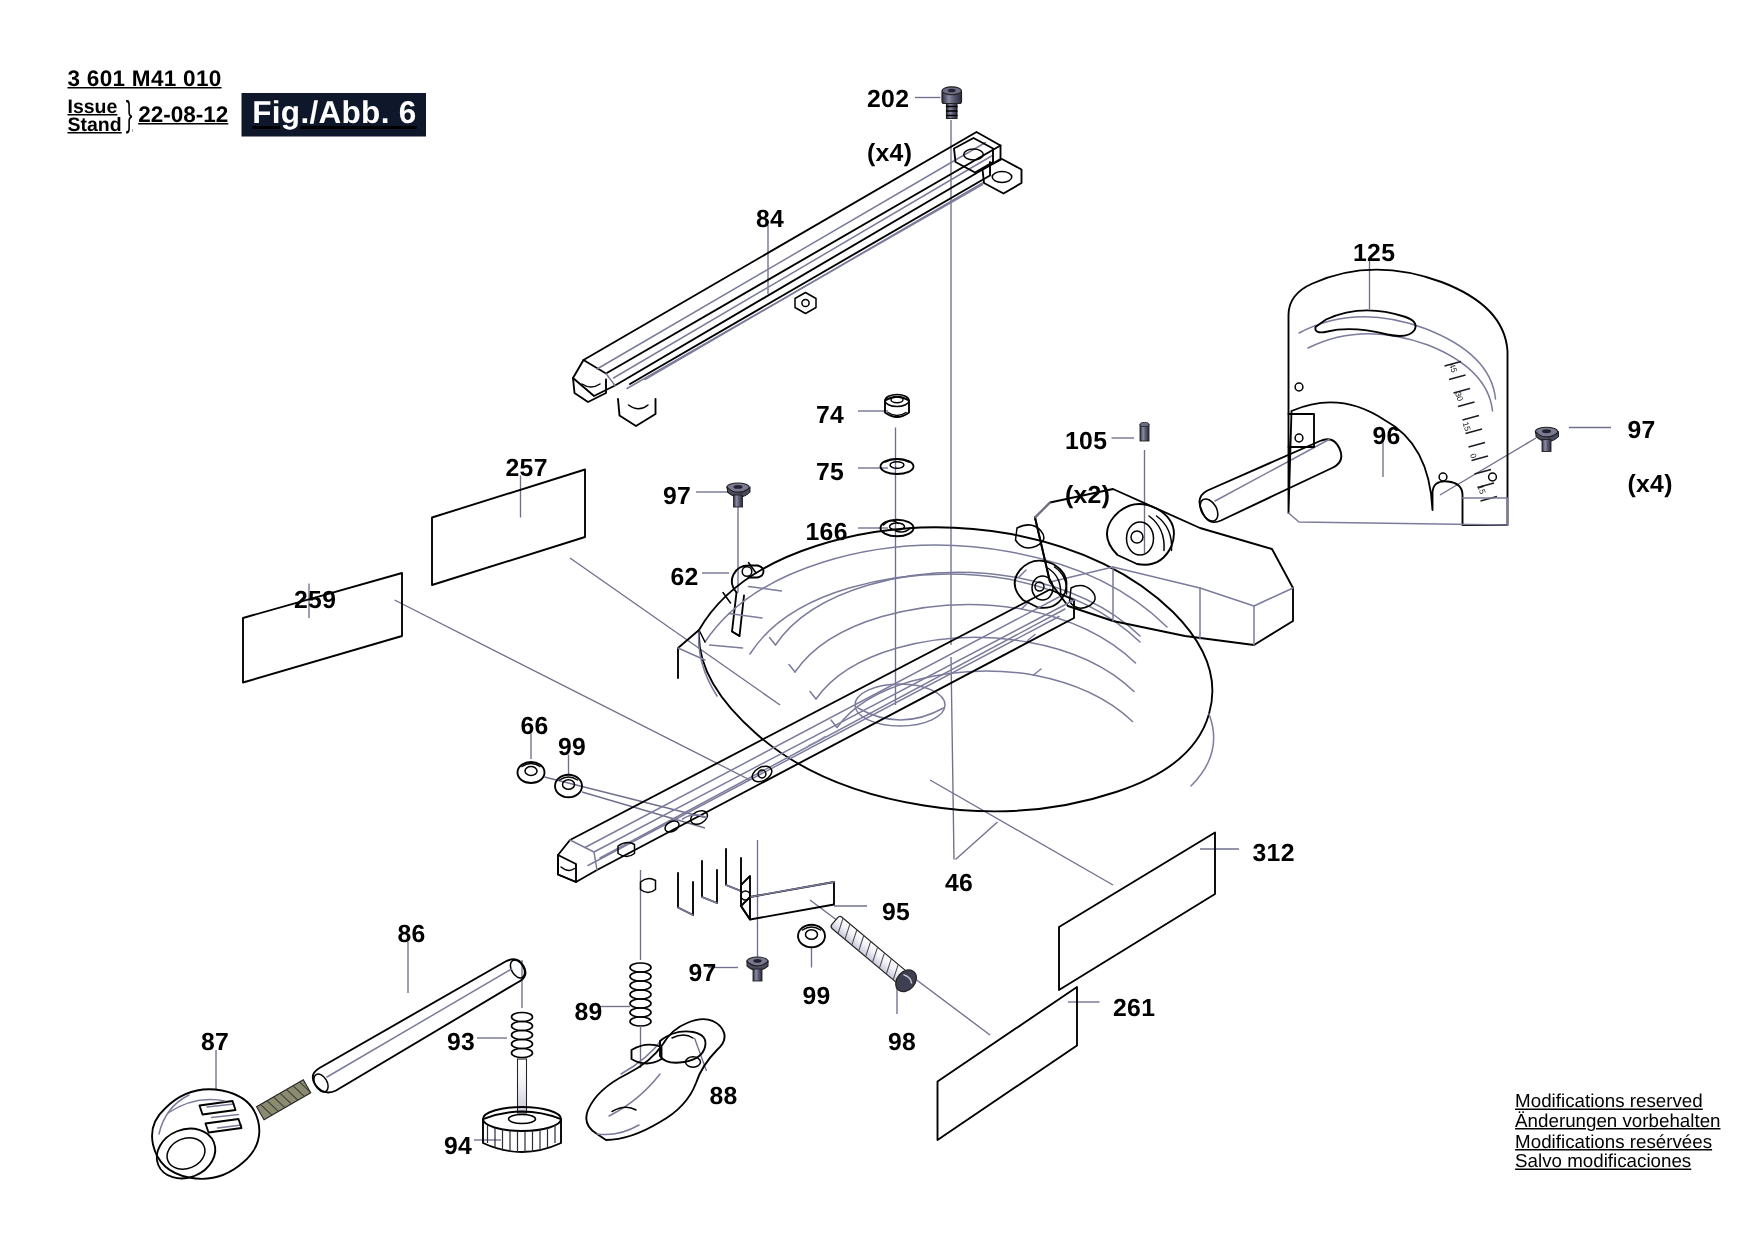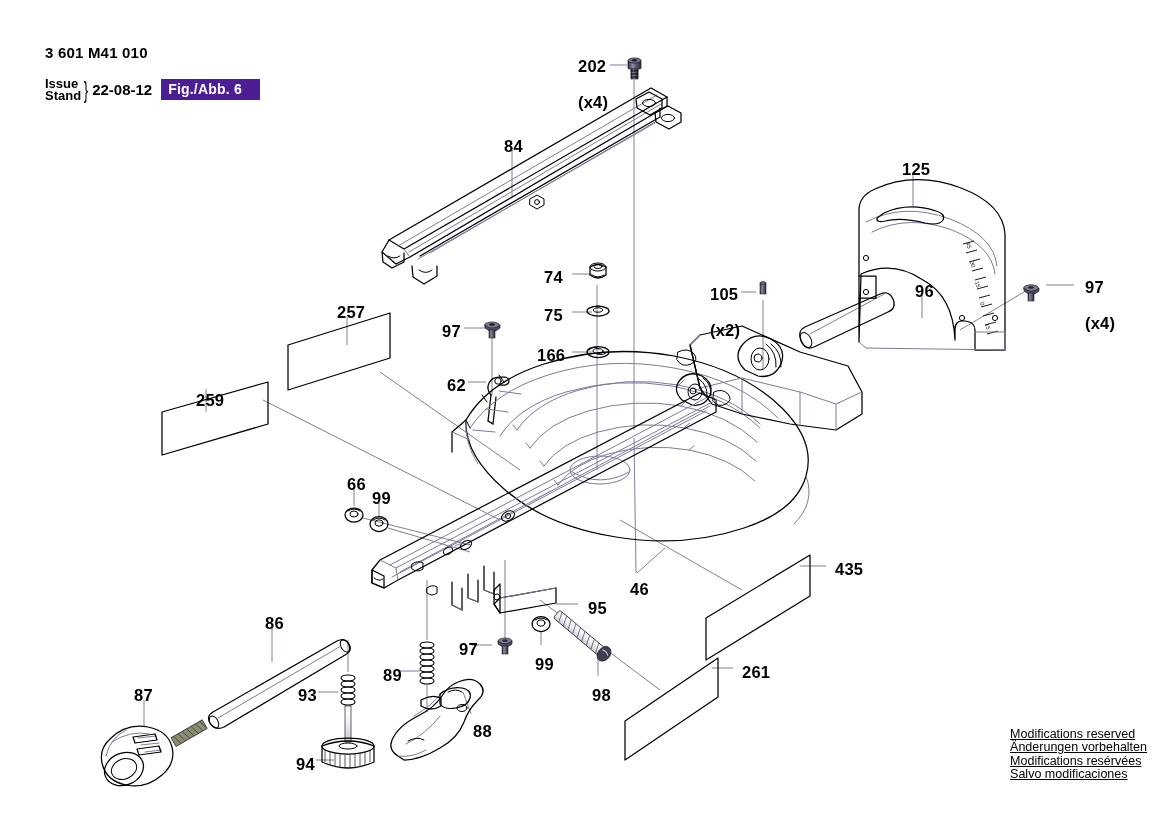--- a/index.html
+++ b/index.html
@@ -5,30 +5,30 @@
 <style>
   html,body{margin:0;padding:0;background:#ffffff;}
   body{
     font-family:"Liberation Sans", sans-serif;
     width:1169px;height:826px;position:relative;overflow:hidden;
     color:#000;
   }
   #sheet{position:absolute;inset:0;}
 
   
-  .hdr{position:absolute;left:45px;top:44px;}
+  .hdr{position:absolute;left:45px;top:44px;text-decoration:underline;}
   .hdr-part{font-size:15px;font-weight:700;letter-spacing:.2px;white-space:nowrap;}
-  .hdr-row2{display:flex;align-items:center;margin-top:17px;}
+  .hdr-row2{display:flex;align-items:center;margin-top:1px;}
   .hdr-issue{font-size:13px;font-weight:700;line-height:11.5px;}
   .hdr-issue div{white-space:nowrap;}
   .hdr-brace{font-size:24px;font-weight:400;margin:0 1px 0 1px;line-height:22px;transform:scaleX(.55);display:inline-block;}
   .hdr-date{font-size:15px;font-weight:700;white-space:nowrap;margin-left:1px;}
   .figbox{
-    margin-left:9px;background:#4c1d95;color:#fff;font-size:14px;font-weight:700;
-    padding:2px 18px 3px 7px;white-space:nowrap;letter-spacing:.2px;
+    margin-left:9px;background:#0f172a;color:#fff;font-size:21px;font-weight:700;
+    padding:2px 6px 3px 7px;white-space:nowrap;letter-spacing:.2px;
   }
 
   
   .footer{position:absolute;right:22px;bottom:44px;text-align:left;font-size:12.5px;line-height:13.6px;font-weight:400;text-decoration:underline;}
   .footer div{white-space:nowrap;}
 
   
   .cal{position:absolute;font-size:16.5px;font-weight:700;white-space:nowrap;letter-spacing:.2px;}
   .cal .qty{display:block;font-size:16.5px;font-weight:700;margin-top:17px;}
 
@@ -512,21 +512,21 @@
   <div class="cal" style="left:710px;top:285px"><span>105</span><span class="qty">(x2)</span></div>
   <div class="cal" style="left:915px;top:282px"><span>96</span></div>
   <div class="cal" style="left:1085px;top:278px"><span>97</span><span class="qty">(x4)</span></div>
   <div class="cal" style="left:442px;top:322px"><span>97</span></div>
   <div class="cal" style="left:447px;top:376px"><span>62</span></div>
   <div class="cal" style="left:337px;top:303px"><span>257</span></div>
   <div class="cal" style="left:196px;top:391px"><span>259</span></div>
   <div class="cal" style="left:347px;top:475px"><span>66</span></div>
   <div class="cal" style="left:372px;top:489px"><span>99</span></div>
   <div class="cal" style="left:630px;top:580px"><span>46</span></div>
-  <div class="cal" style="left:835px;top:560px"><span>435</span></div>
+  <div class="cal" style="left:835px;top:560px"><span>312</span></div>
   <div class="cal" style="left:742px;top:663px"><span>261</span></div>
   <div class="cal" style="left:588px;top:599px"><span>95</span></div>
   <div class="cal" style="left:535px;top:655px"><span>99</span></div>
   <div class="cal" style="left:459px;top:640px"><span>97</span></div>
   <div class="cal" style="left:592px;top:686px"><span>98</span></div>
   <div class="cal" style="left:383px;top:666px"><span>89</span></div>
   <div class="cal" style="left:473px;top:722px"><span>88</span></div>
   <div class="cal" style="left:265px;top:614px"><span>86</span></div>
   <div class="cal" style="left:134px;top:686px"><span>87</span></div>
   <div class="cal" style="left:298px;top:686px"><span>93</span></div>

